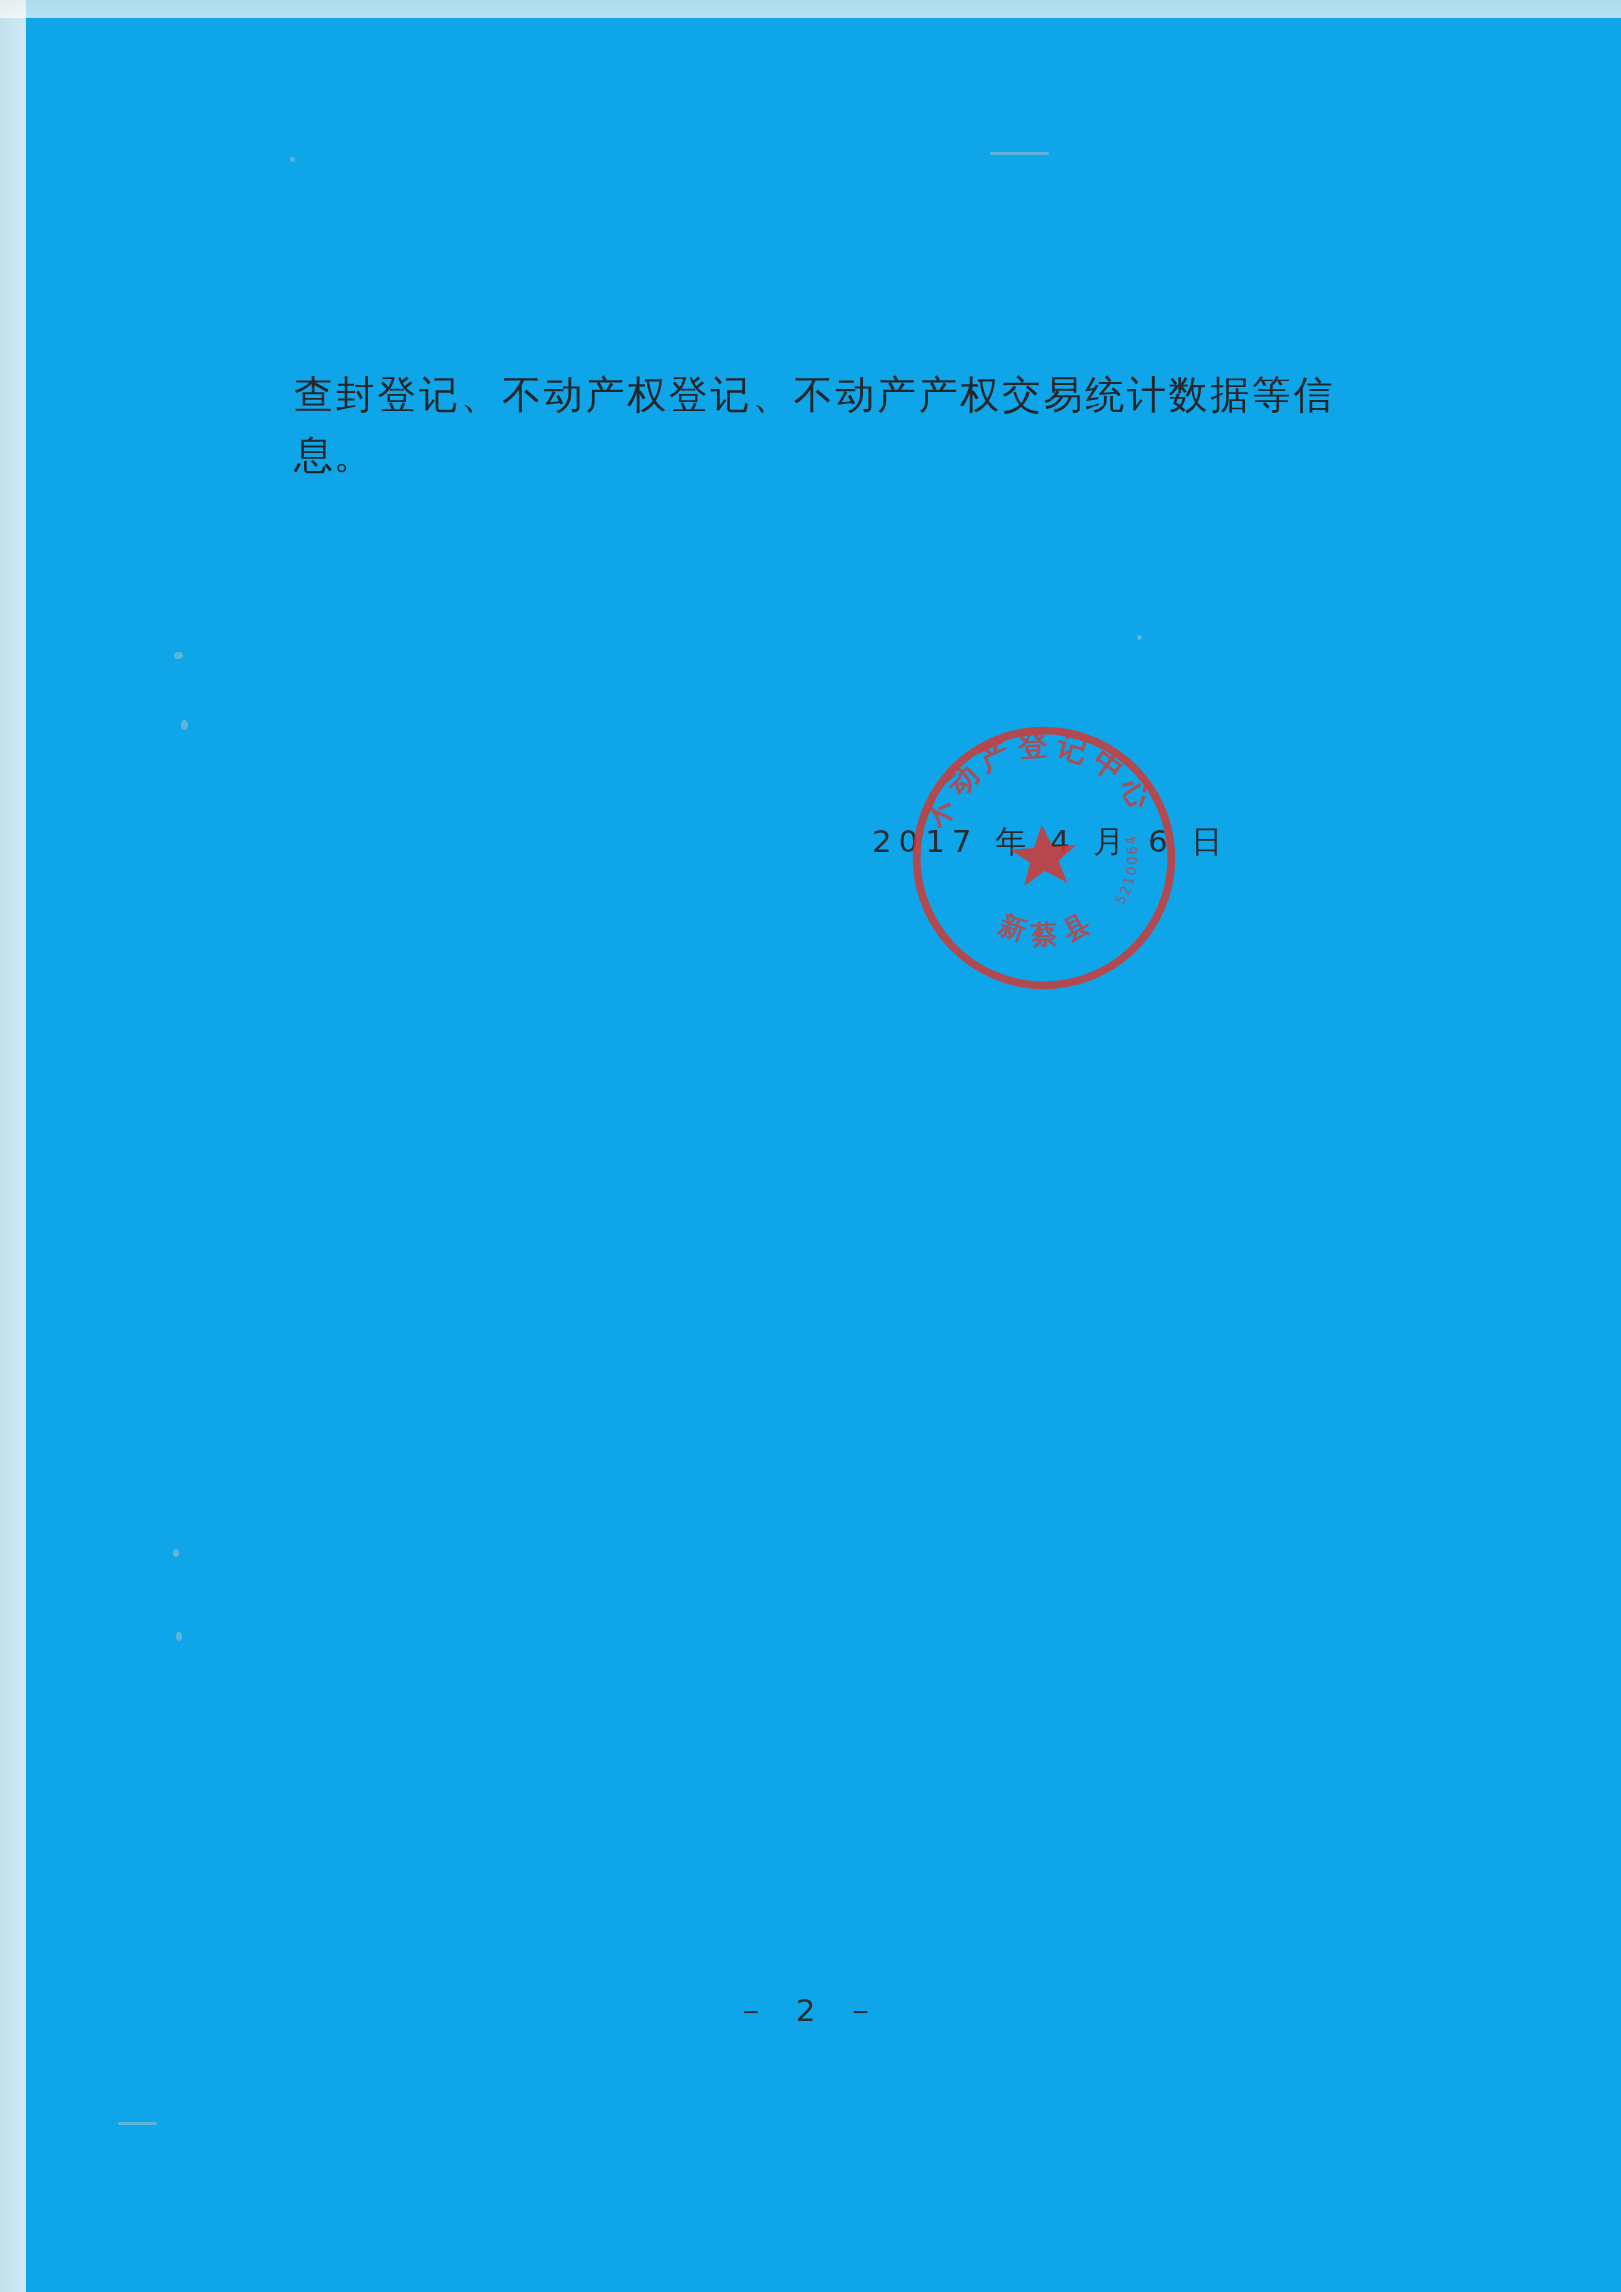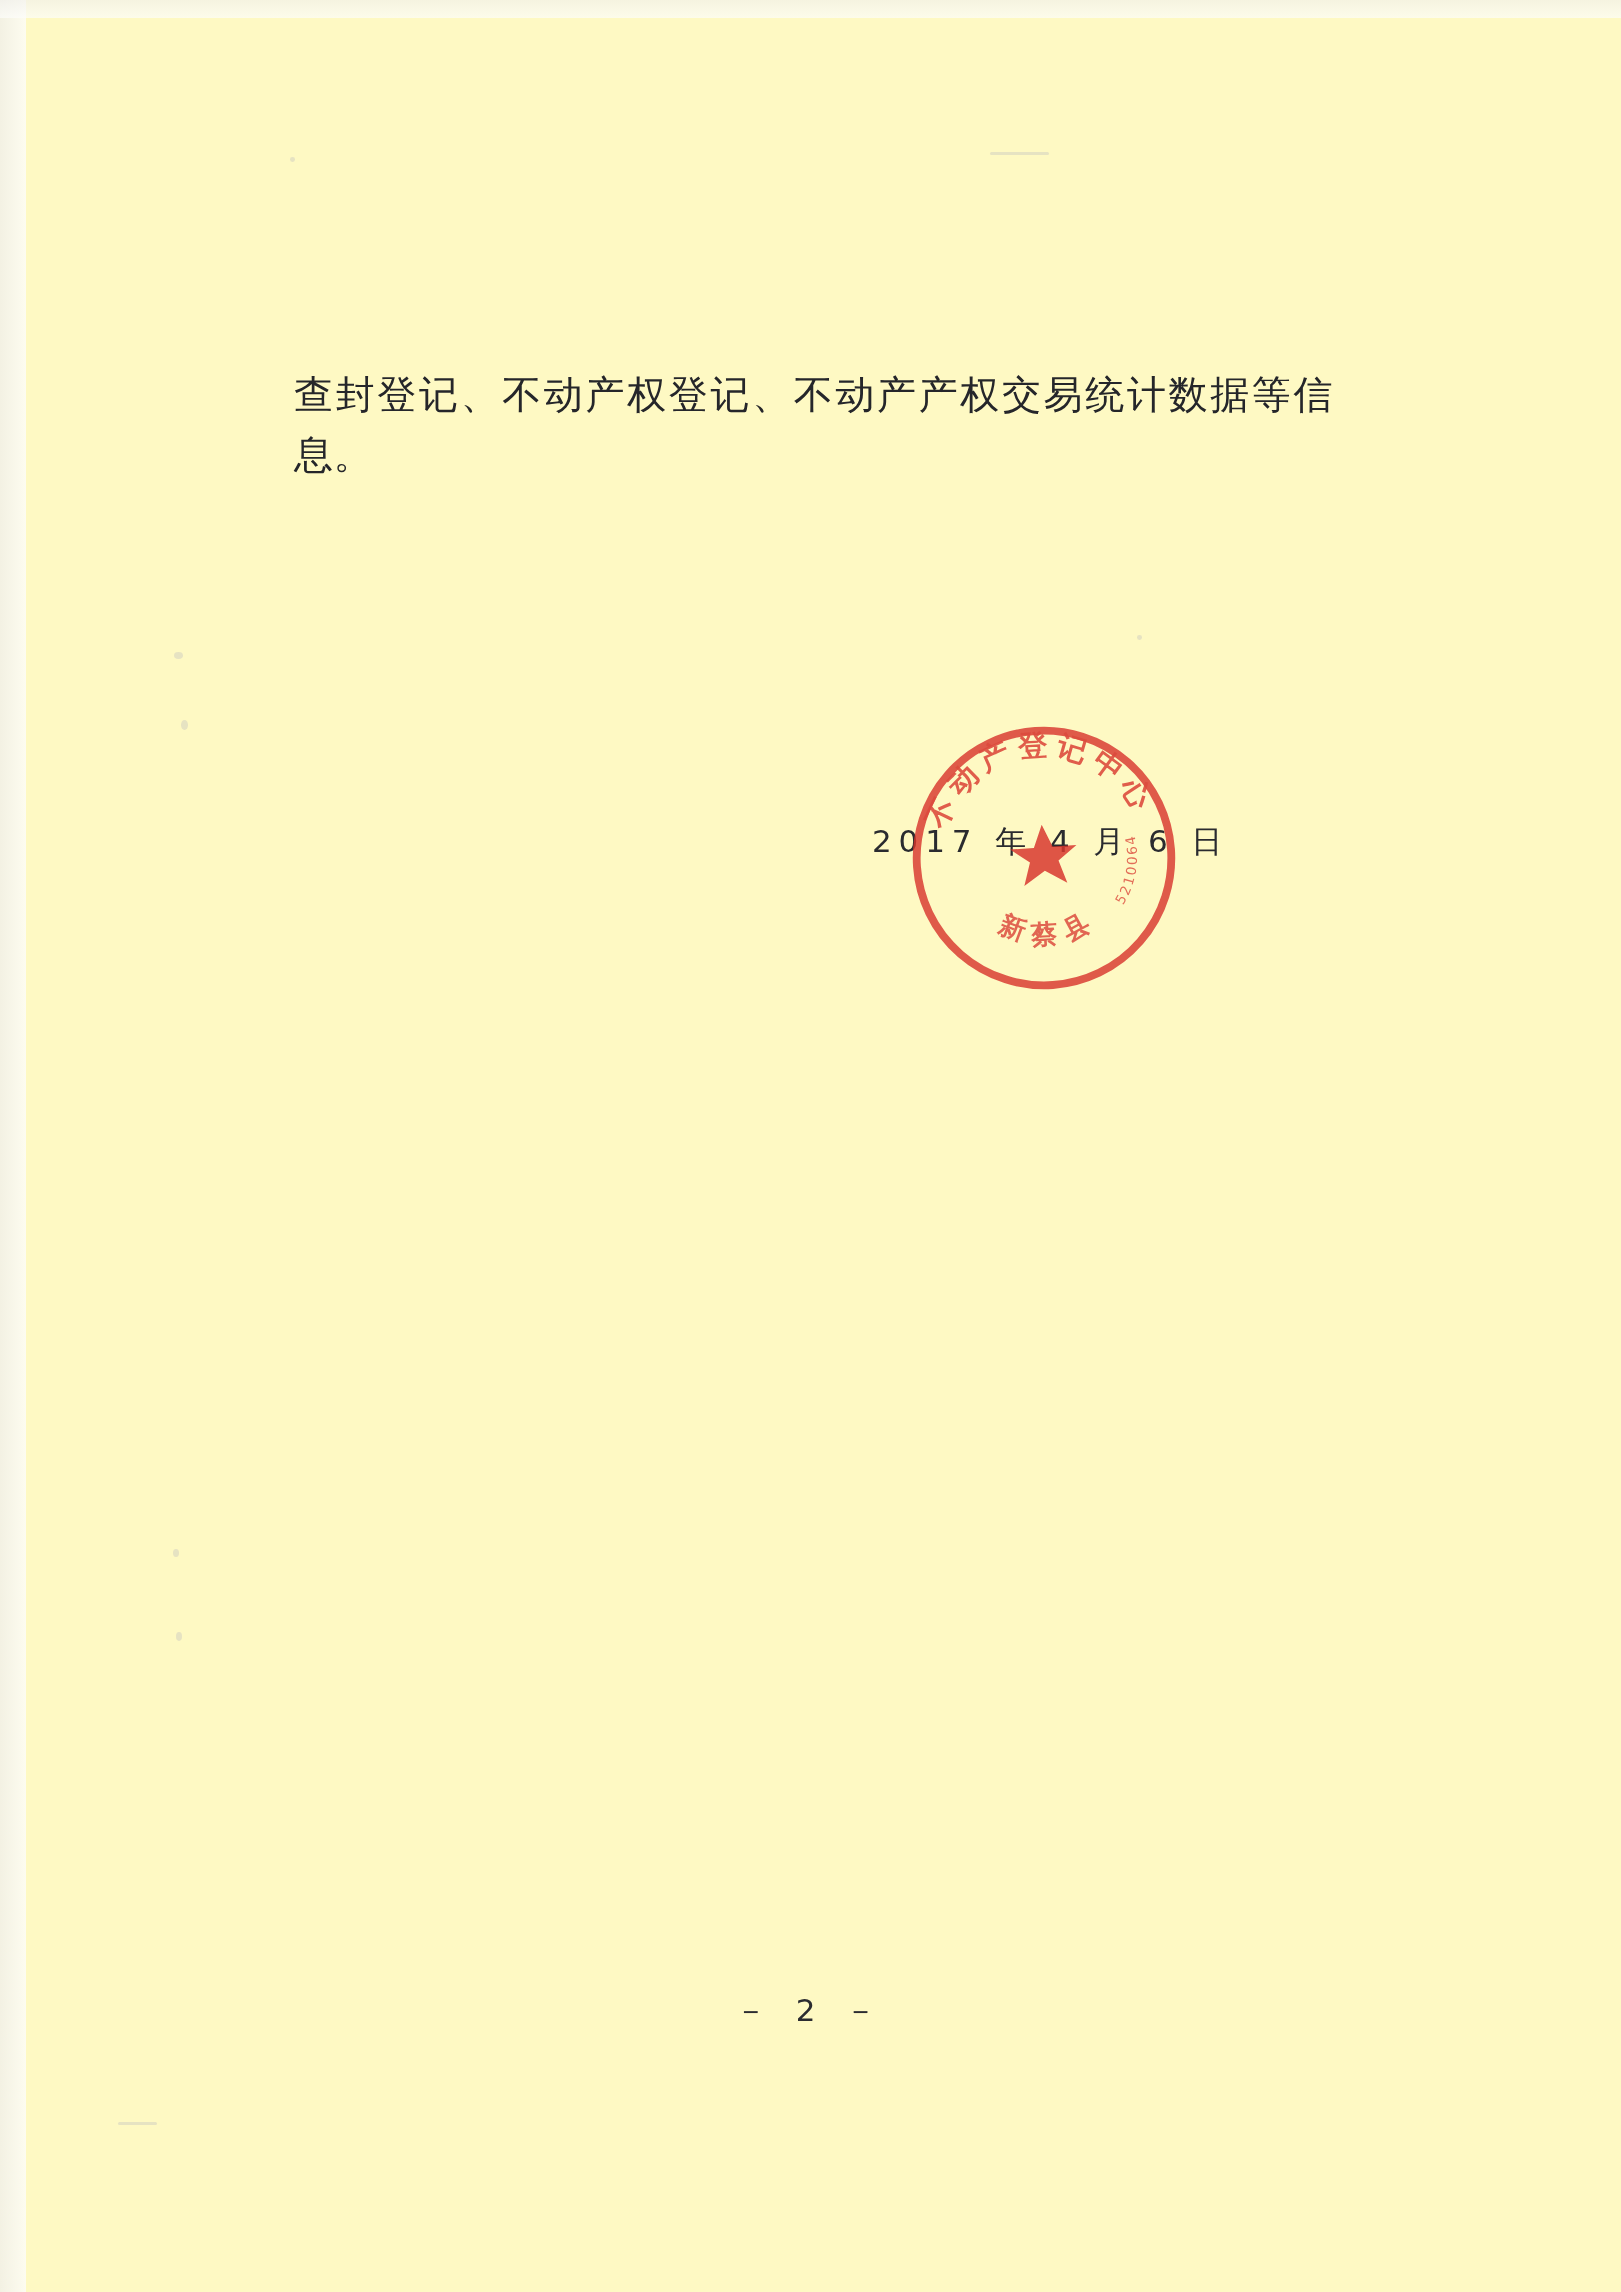--- a/index.html
+++ b/index.html
@@ -11,21 +11,21 @@
     height: 2293px;
     background: #ffffff;
     font-family: "Liberation Serif", serif;
     position: relative;
     overflow: hidden;
   }
   
   .page {
     position: absolute;
     inset: 0;
-    background: #fef9c3;
+    background: #0ea5e9;
   }
   .paper-edge-left {
     position: absolute;
     left: 0; top: 0; bottom: 0;
     width: 25.5px;
     background: linear-gradient(to right, #f0efeb, #fdfdfb);
     opacity: .8;
   }
   .paper-edge-top {
     position: absolute;

